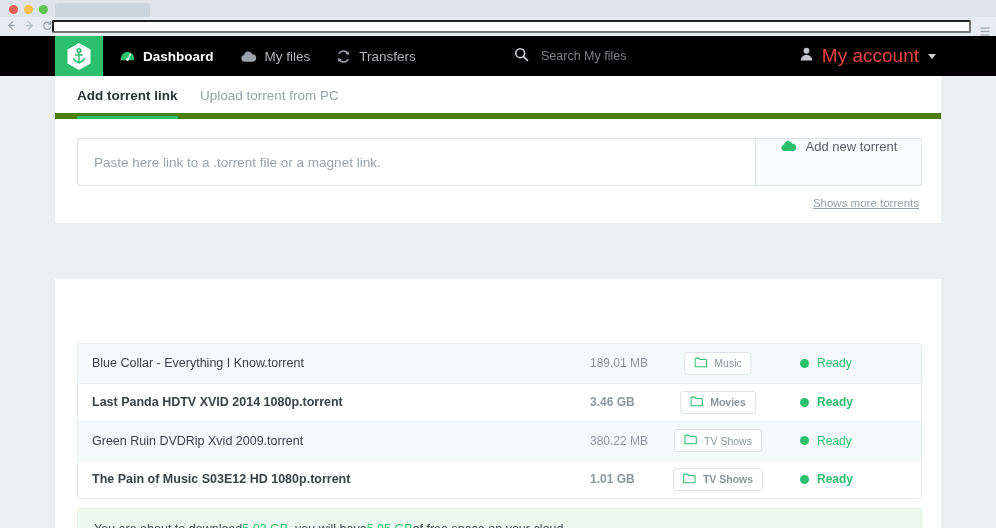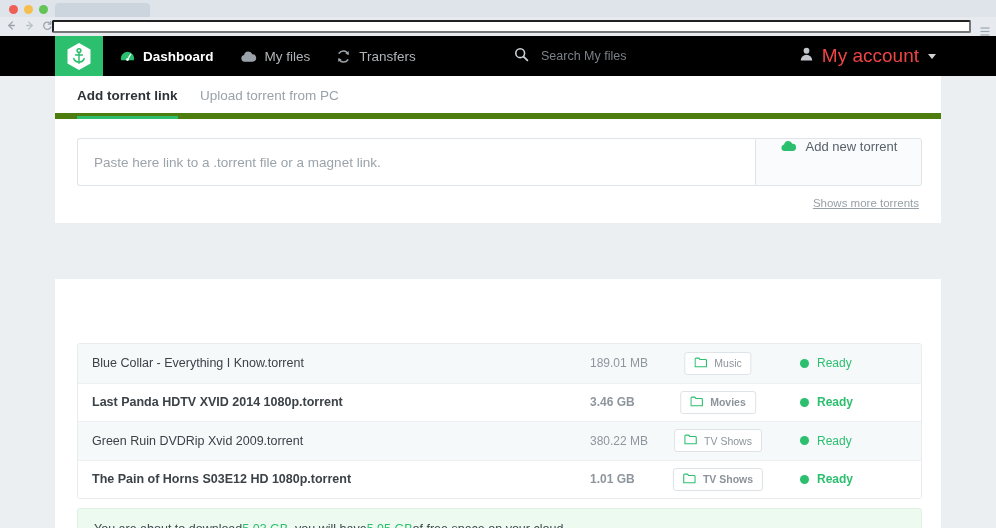--- a/index.html
+++ b/index.html
@@ -308,21 +308,21 @@
           <span>TV Shows</span>
         </span>
         <span class="tstatus">
           <span class="sdot"></span>
           <span>Ready</span>
         </span>
 
       </div>
 
       <div class="trow even">
-        <span class="tname">The Pain of Horns S03E12 HD 1080p.torrent</span>
+        <span class="tname">The Pain of Music S03E12 HD 1080p.torrent</span>
         <span class="tsize">1.01 GB</span>
         <span class="tbadge">
           <span>
             <svg width="13" height="11" viewBox="0 0 14 12">
                 <path d="M0.8 10.6 V2.2 A1 1 0 0 1 1.8 1.2 H5 L6.2 2.8 H12.2 A1 1 0 0 1 13.2 3.8 V10.6 Z" fill="none" stroke="#2bbf6e" stroke-width="1.2" stroke-linejoin="round"></path>
               </svg>
           </span>
           <span>TV Shows</span>
         </span>
         <span class="tstatus">

